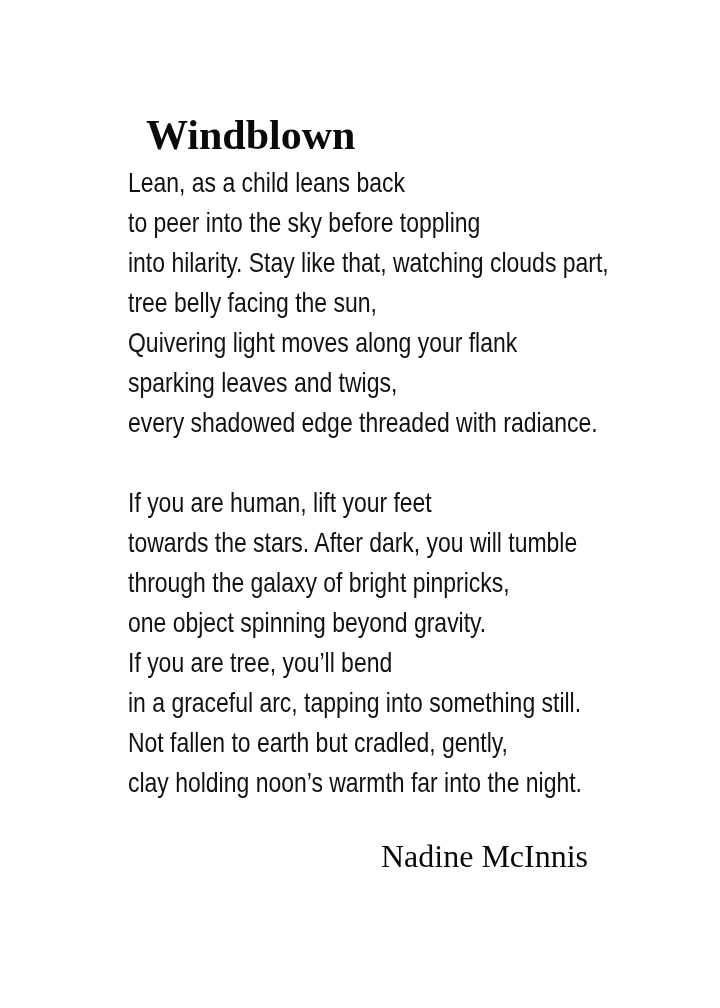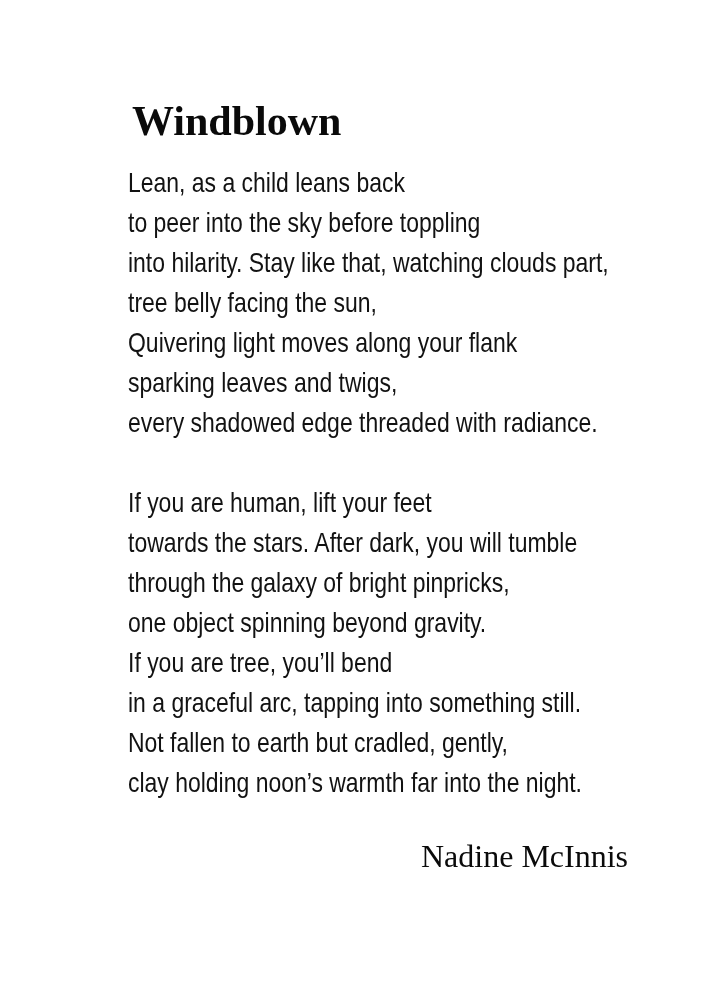--- a/index.html
+++ b/index.html
@@ -48,28 +48,27 @@
   }
   .poem-author {
     position: absolute;
     left: 381px;
     top: 836px;
     font-family: "Liberation Serif", serif;
     font-size: 32px;
     line-height: 40px;
     color: #0a0a0a;
     white-space: nowrap;
-    margin-left: 40px;
   }
 </style>
 </head>
 <body>
 
 <div class="page">
-  <h1 class="poem-title" style="margin:4px;">Windblown</h1>
+  <h1 class="poem-title" style="margin:18px;">Windblown</h1>
 
   <div class="poem-body">
       <div class="stanza">
         <div class="poem-line">Lean, as a child leans back</div>
         <div class="poem-line">to peer into the sky before toppling</div>
         <div class="poem-line">into hilarity. Stay like that, watching clouds part,</div>
         <div class="poem-line">tree belly facing the sun,</div>
         <div class="poem-line">Quivering light moves along your flank</div>
         <div class="poem-line">sparking leaves and twigs,</div>
         <div class="poem-line">every shadowed edge threaded with radiance.</div>

